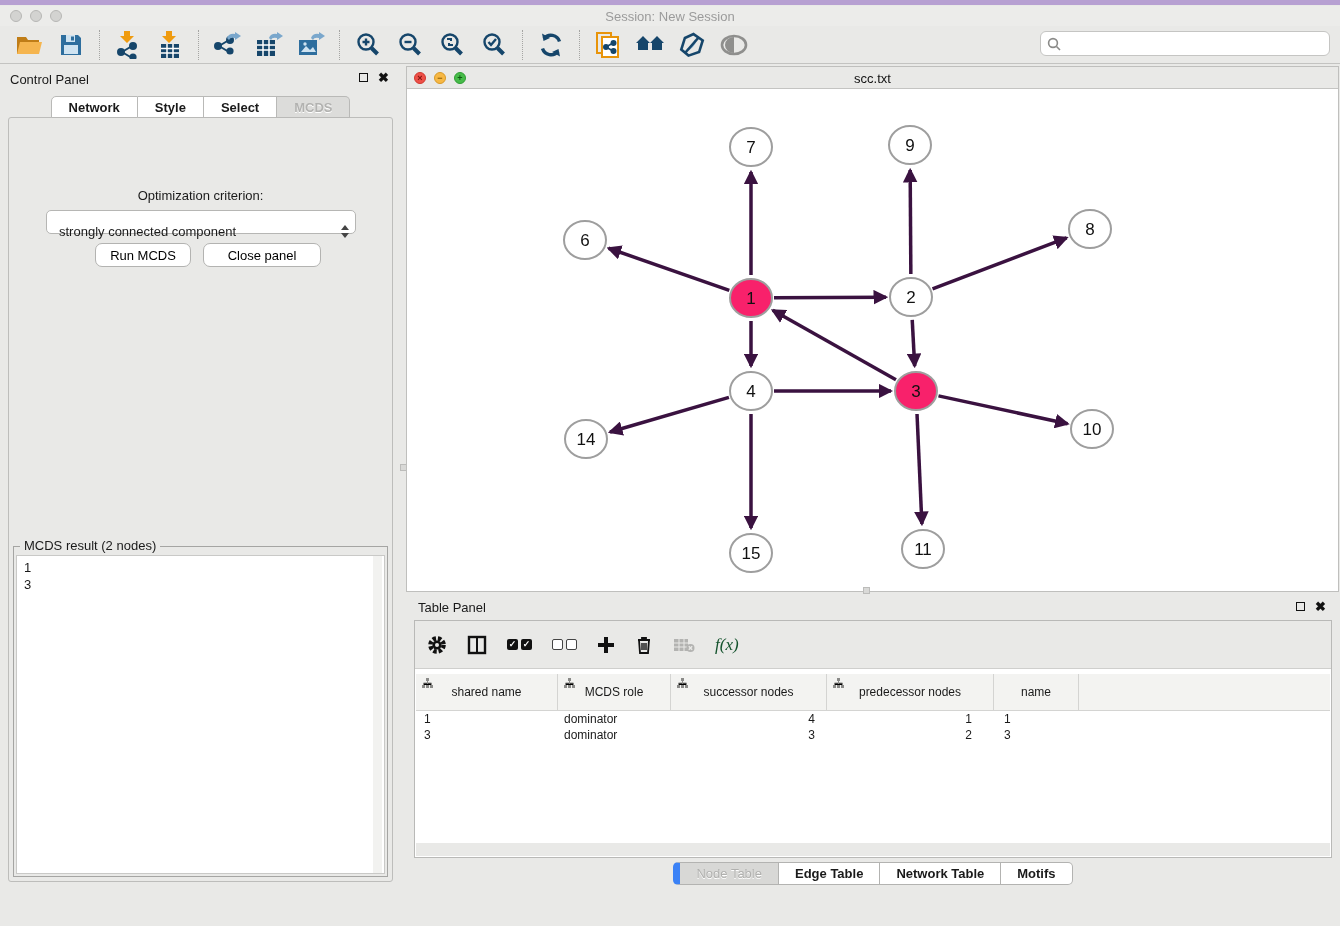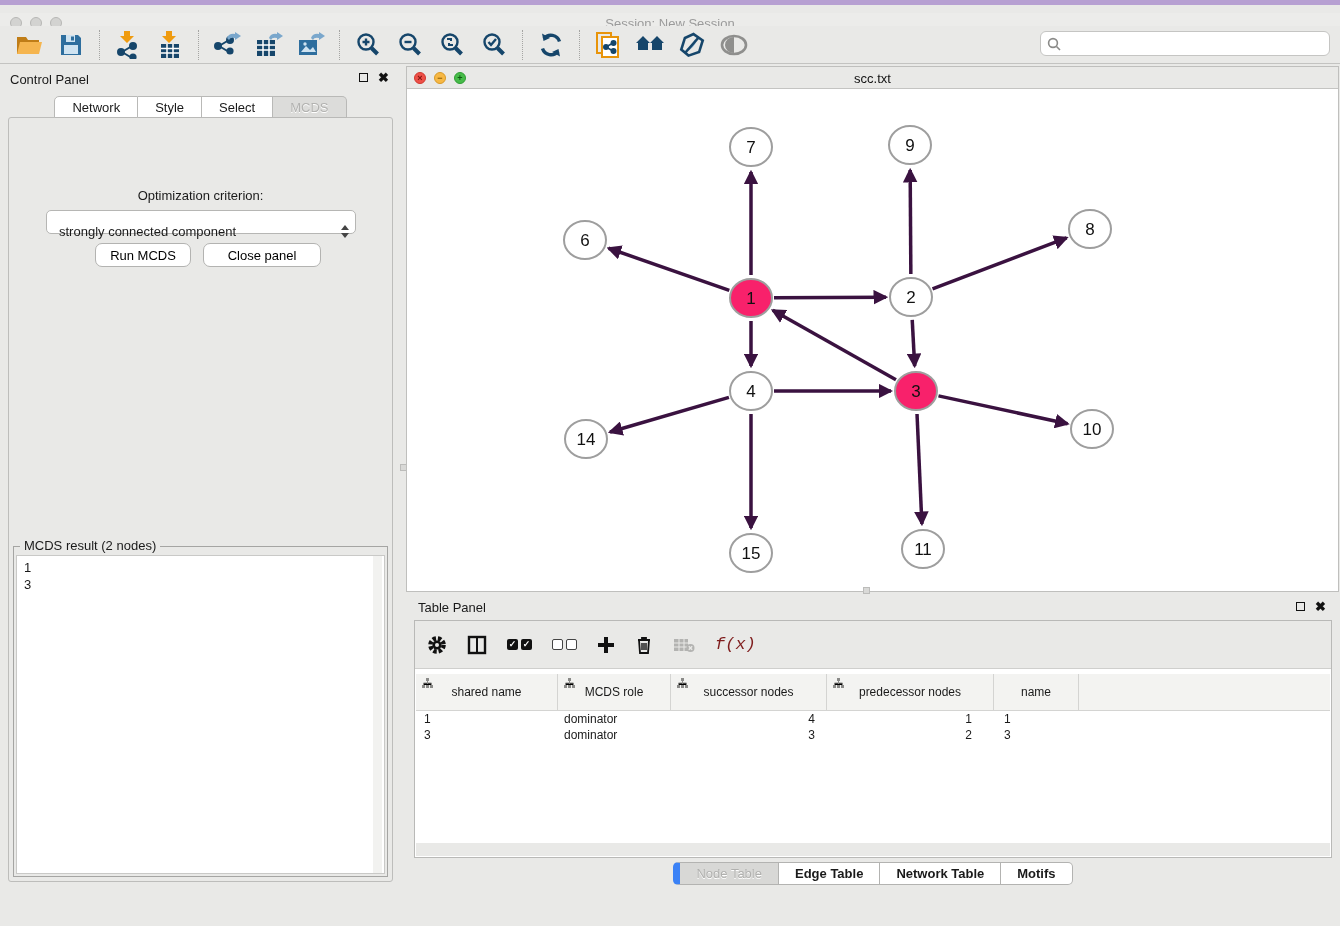--- a/index.html
+++ b/index.html
@@ -3,41 +3,41 @@
 <meta charset="utf-8">
 <style>
   * { margin:0; padding:0; box-sizing:border-box; }
   html,body { background:#cfcfcf; }
   #app {
     position:relative; width:1340px; height:926px; overflow:hidden;
     background:#e9e9e7; font-family:"Liberation Sans",sans-serif; color:#1a1a1a;
   }
   
   .desktop-strip { position:absolute; left:0; top:0; width:1340px; height:5px; background:#b7a0d2; }
-  .titlebar { position:absolute; left:0; top:13px; width:1340px; height:21px; background:#ececea; }
+  .titlebar { position:absolute; left:0; top:6px; width:1340px; height:21px; background:#ececea; }
   .traffic { position:absolute; left:10px; top:4px; display:flex; gap:8px; }
   .light { width:12px; height:12px; border-radius:50%; background:#d3d3d1; border:1px solid #b7b7b5;
            font:bold 9px/10px "Liberation Sans",sans-serif; text-align:center; }
   .win-title { position:absolute; left:0; right:0; top:3px; text-align:center; font-size:13px; color:#9b9b9b; }
   
   .toolbar { position:absolute; left:0; top:26px; width:1340px; height:38px; background:#e9e9e7;
              border-bottom:1px solid #c3c3c1; display:flex; align-items:center; padding-left:8px; }
   .tbtn { background:none; border:none; width:32px; height:32px; display:flex; align-items:center;
           justify-content:center; cursor:pointer; margin:0 5px; padding:0; }
   .sep { width:1px; height:30px; border-left:1px dotted #a5a5a3; margin:0 7px; }
   .search-box { position:absolute; right:10px; top:5px; width:290px; height:25px; background:#fff;
                 border:1px solid #c5c5c3; border-radius:6px; display:flex; align-items:center; padding:0 6px; }
   .search-box input { border:none; outline:none; flex:1; font-size:12px; margin-left:5px; background:transparent; }
   
   .cp { position:absolute; left:0; top:64px; width:401px; height:824px; }
   .panel-head { position:absolute; left:10px; top:8px; font-size:13px; color:#1a1a1a; }
   .panel-icons { position:absolute; right:12px; top:8px; display:flex; gap:10px; align-items:center; }
   .float-ic { width:9px; height:9px; border:1.6px solid #111; display:inline-block; }
   .close-ic { font-weight:bold; font-size:13px; line-height:11px; color:#111; }
-  .cp-tabs { position:absolute; left:0; right:0; top:32px; display:flex; justify-content:center; z-index:2; }
+  .cp-tabs { position:absolute; left:0; right:0; top:32px; display:flex; justify-content:center; z-index:2;font-weight:bold; }
   .tab { height:22px; padding:0 17px; background:#fff; border:1px solid #b9b9b7; border-left:none;
          font-size:13px; line-height:21px; cursor:pointer; }
   .tab:first-child { border-left:1px solid #b9b9b7; border-top-left-radius:5px; }
   .tab:last-child { border-top-right-radius:5px; }
   .tab.selected { background:#dcdcda; color:#b2b2b0; text-shadow:0 1px 0 #fff; }
   .cp-body { position:absolute; left:8px; right:8px; top:53px; bottom:6px;
              border:1px solid #bdbdbb; border-radius:3px; background:#e9e9e7; }
   .opt-label { position:absolute; left:0; right:0; top:70px; text-align:center; font-size:13px; }
   .dropdown { position:absolute; left:37px; top:92px; width:310px; height:24px; background:#fff;
               border:1px solid #b6b6b4; border-radius:5px; display:flex; align-items:center;
@@ -71,21 +71,21 @@
   
   .tp { position:absolute; left:406px; top:592px; width:934px; height:296px; }
   .tp-box { position:absolute; left:8px; right:8px; top:28px; height:238px; border:1px solid #b9b9b7; background:#fff; }
   .tp-toolbar { position:absolute; left:0; right:0; top:0; height:48px; background:#e9e9e7;
                 border-bottom:1px solid #cfcfcd; display:flex; align-items:center; padding-left:12px; gap:20px; }
   .tp-tbtn { background:none; border:none; cursor:pointer; display:flex; align-items:center; padding:0; }
   .cbpair { display:flex; gap:3px; }
   .cb { width:11px; height:11px; background:#111; border-radius:2px; color:#fff; font-size:9px;
         line-height:11px; text-align:center; font-weight:bold; }
   .cb.empty { background:#fff; border:1.6px solid #444; }
-  .fx { font-family:Liberation Mono, monospace; font-style:italic; font-size:17px; color:#7f1d1d; }
+  .fx { font-family:Liberation Serif, serif; font-style:italic; font-size:17px; color:#14532d; }
   .tbl { position:absolute; left:1px; right:1px; top:53px; bottom:15px; background:#fff; overflow:hidden;
          font-size:12px; }
   .thead { display:flex; height:37px; background:#f3f3f1; border-bottom:1px solid #d4d4d2; }
   .th { position:relative; border-right:1px solid #d4d4d2; display:flex; align-items:center;
         justify-content:center; font-size:12px; color:#1a1a1a; }
   .th svg { position:absolute; left:6px; top:4px; }
   .trow { display:flex; height:16px; align-items:center; }
   .td { overflow:hidden; white-space:nowrap; }
   .tp-scroll { position:absolute; left:1px; right:1px; bottom:1px; height:13px; background:#e9e9e7; }
   .tp-tabs { position:absolute; left:0; right:0; top:270px; display:flex; justify-content:center; }

